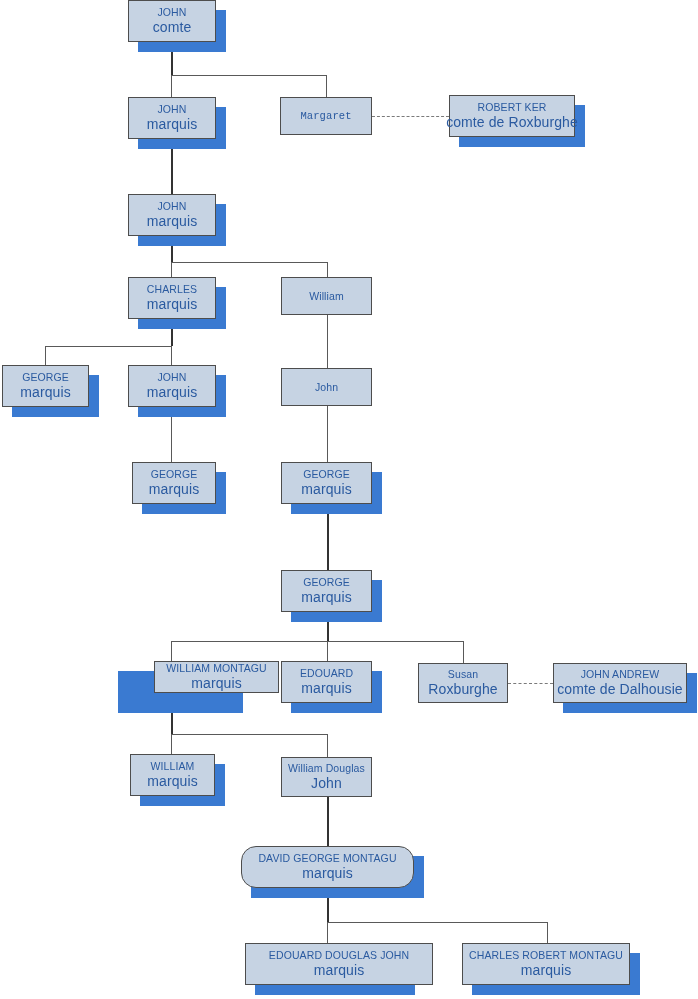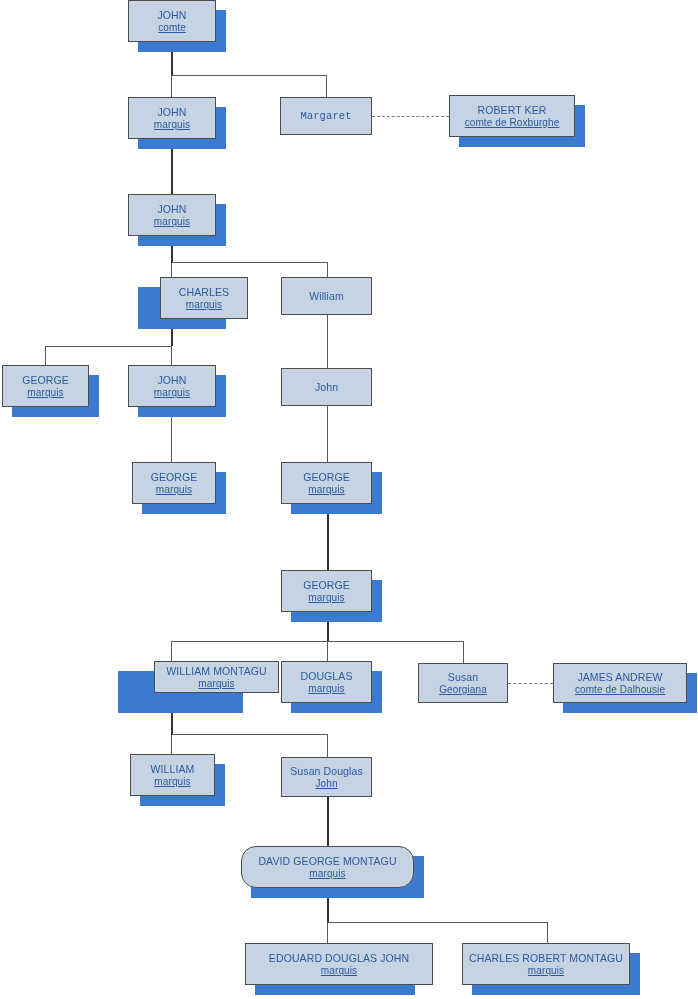--- a/index.html
+++ b/index.html
@@ -42,24 +42,23 @@
     color: #2a5aa0;
     line-height: 1.15;
     z-index: 3;
   }
   .node .nm {
     font-size: 10.5px;
     white-space: nowrap;
     letter-spacing: 0.1px;
   }
   .node .ti {
-    font-size: 10px;
+    font-size: 14px;
     white-space: nowrap;
     letter-spacing: 0.1px;
-    text-decoration: underline;
   }
   .node.two .nm { margin-bottom: 1px; }
   
   .shadow {
     position: absolute;
     background: #3a7ad1;
     z-index: 1;
   }
 </style>
 </head>
@@ -119,21 +118,21 @@
       <div class="node two" style="left: 449px; top: 95px; width: 126px; height: 42px; justify-content: center;">
         <div class="nm">ROBERT KER</div>
         <div class="ti">comte de Roxburghe</div>
       </div>
       <div class="shadow" style="left: 138px; top: 204px; width: 88px; height: 42px;"></div>
       <div class="node two" style="left: 128px; top: 194px; width: 88px; height: 42px;">
         <div class="nm">JOHN</div>
         <div class="ti">marquis</div>
       </div>
       <div class="shadow" style="left: 138px; top: 287px; width: 88px; height: 42px;"></div>
-      <div class="node two" style="left: 128px; top: 277px; width: 88px; height: 42px; margin-left: 32px;">
+      <div class="node two" style="left: 128px; top: 277px; width: 88px; height: 42px;">
         <div class="nm">CHARLES</div>
         <div class="ti">marquis</div>
       </div>
       <div class="node" style="left: 281px; top: 277px; width: 91px; height: 38px;">
         <div class="nm">William</div>
       </div>
       <div class="shadow" style="left: 12px; top: 375px; width: 87px; height: 42px;"></div>
       <div class="node two" style="left: 2px; top: 365px; width: 87px; height: 42px;">
         <div class="nm">GEORGE</div>
         <div class="ti">marquis</div>
@@ -161,39 +160,39 @@
         <div class="nm">GEORGE</div>
         <div class="ti">marquis</div>
       </div>
       <div class="shadow" style="left: 118px; top: 671px; width: 125px; height: 42px;"></div>
       <div class="node two" style="left: 108px; top: 661px; width: 125px; height: 32px; margin-left: 46px;">
         <div class="nm">WILLIAM MONTAGU</div>
         <div class="ti">marquis</div>
       </div>
       <div class="shadow" style="left: 291px; top: 671px; width: 91px; height: 42px;"></div>
       <div class="node two" style="left: 281px; top: 661px; width: 91px; height: 42px;">
-        <div class="nm">DOUGLAS</div>
+        <div class="nm">EDOUARD</div>
         <div class="ti">marquis</div>
       </div>
       <div class="node two" style="left: 418px; top: 663px; width: 90px; height: 40px;">
         <div class="nm">Susan</div>
-        <div class="ti">Georgiana</div>
+        <div class="ti">Roxburghe</div>
       </div>
       <div class="shadow" style="left: 563px; top: 673px; width: 134px; height: 40px;"></div>
       <div class="node two" style="left: 553px; top: 663px; width: 134px; height: 40px;">
-        <div class="nm">JAMES ANDREW</div>
+        <div class="nm">JOHN ANDREW</div>
         <div class="ti">comte de Dalhousie</div>
       </div>
       <div class="shadow" style="left: 140px; top: 764px; width: 85px; height: 42px;"></div>
       <div class="node two" style="left: 130px; top: 754px; width: 85px; height: 42px;">
         <div class="nm">WILLIAM</div>
         <div class="ti">marquis</div>
       </div>
       <div class="node two" style="left: 281px; top: 757px; width: 91px; height: 40px;">
-        <div class="nm">Susan Douglas</div>
+        <div class="nm">William Douglas</div>
         <div class="ti">John</div>
       </div>
       <div class="shadow" style="left: 251px; top: 856px; width: 173px; height: 42px;"></div>
       <div class="node two" style="left: 241px; top: 846px; width: 173px; height: 42px; border-radius: 15px;">
         <div class="nm">DAVID GEORGE MONTAGU</div>
         <div class="ti">marquis</div>
       </div>
       <div class="shadow" style="left: 255px; top: 953px; width: 160px; height: 42px;"></div>
       <div class="node two" style="left: 245px; top: 943px; width: 188px; height: 42px;">
         <div class="nm">EDOUARD DOUGLAS JOHN</div>

